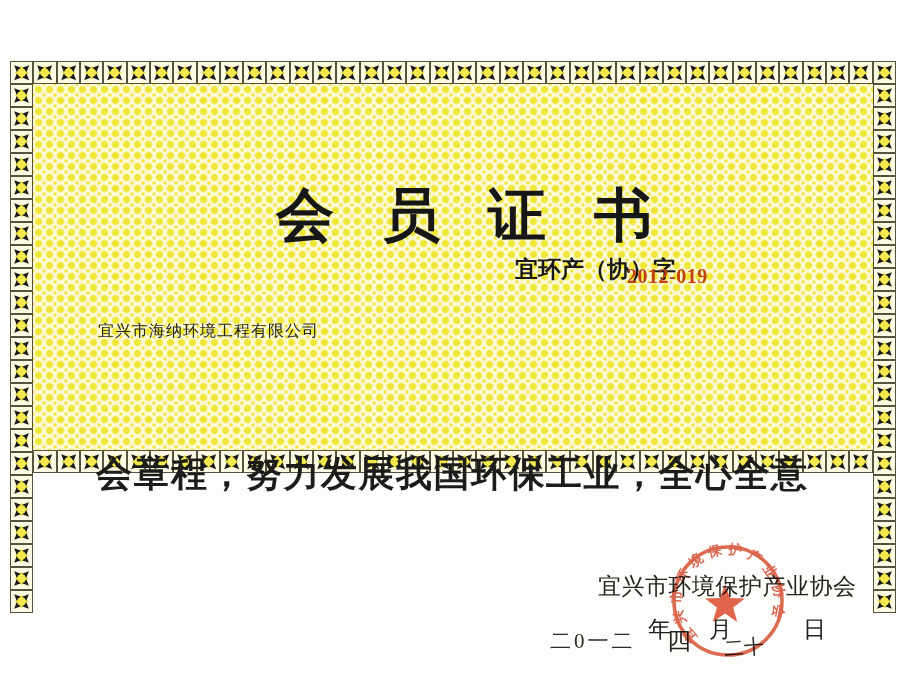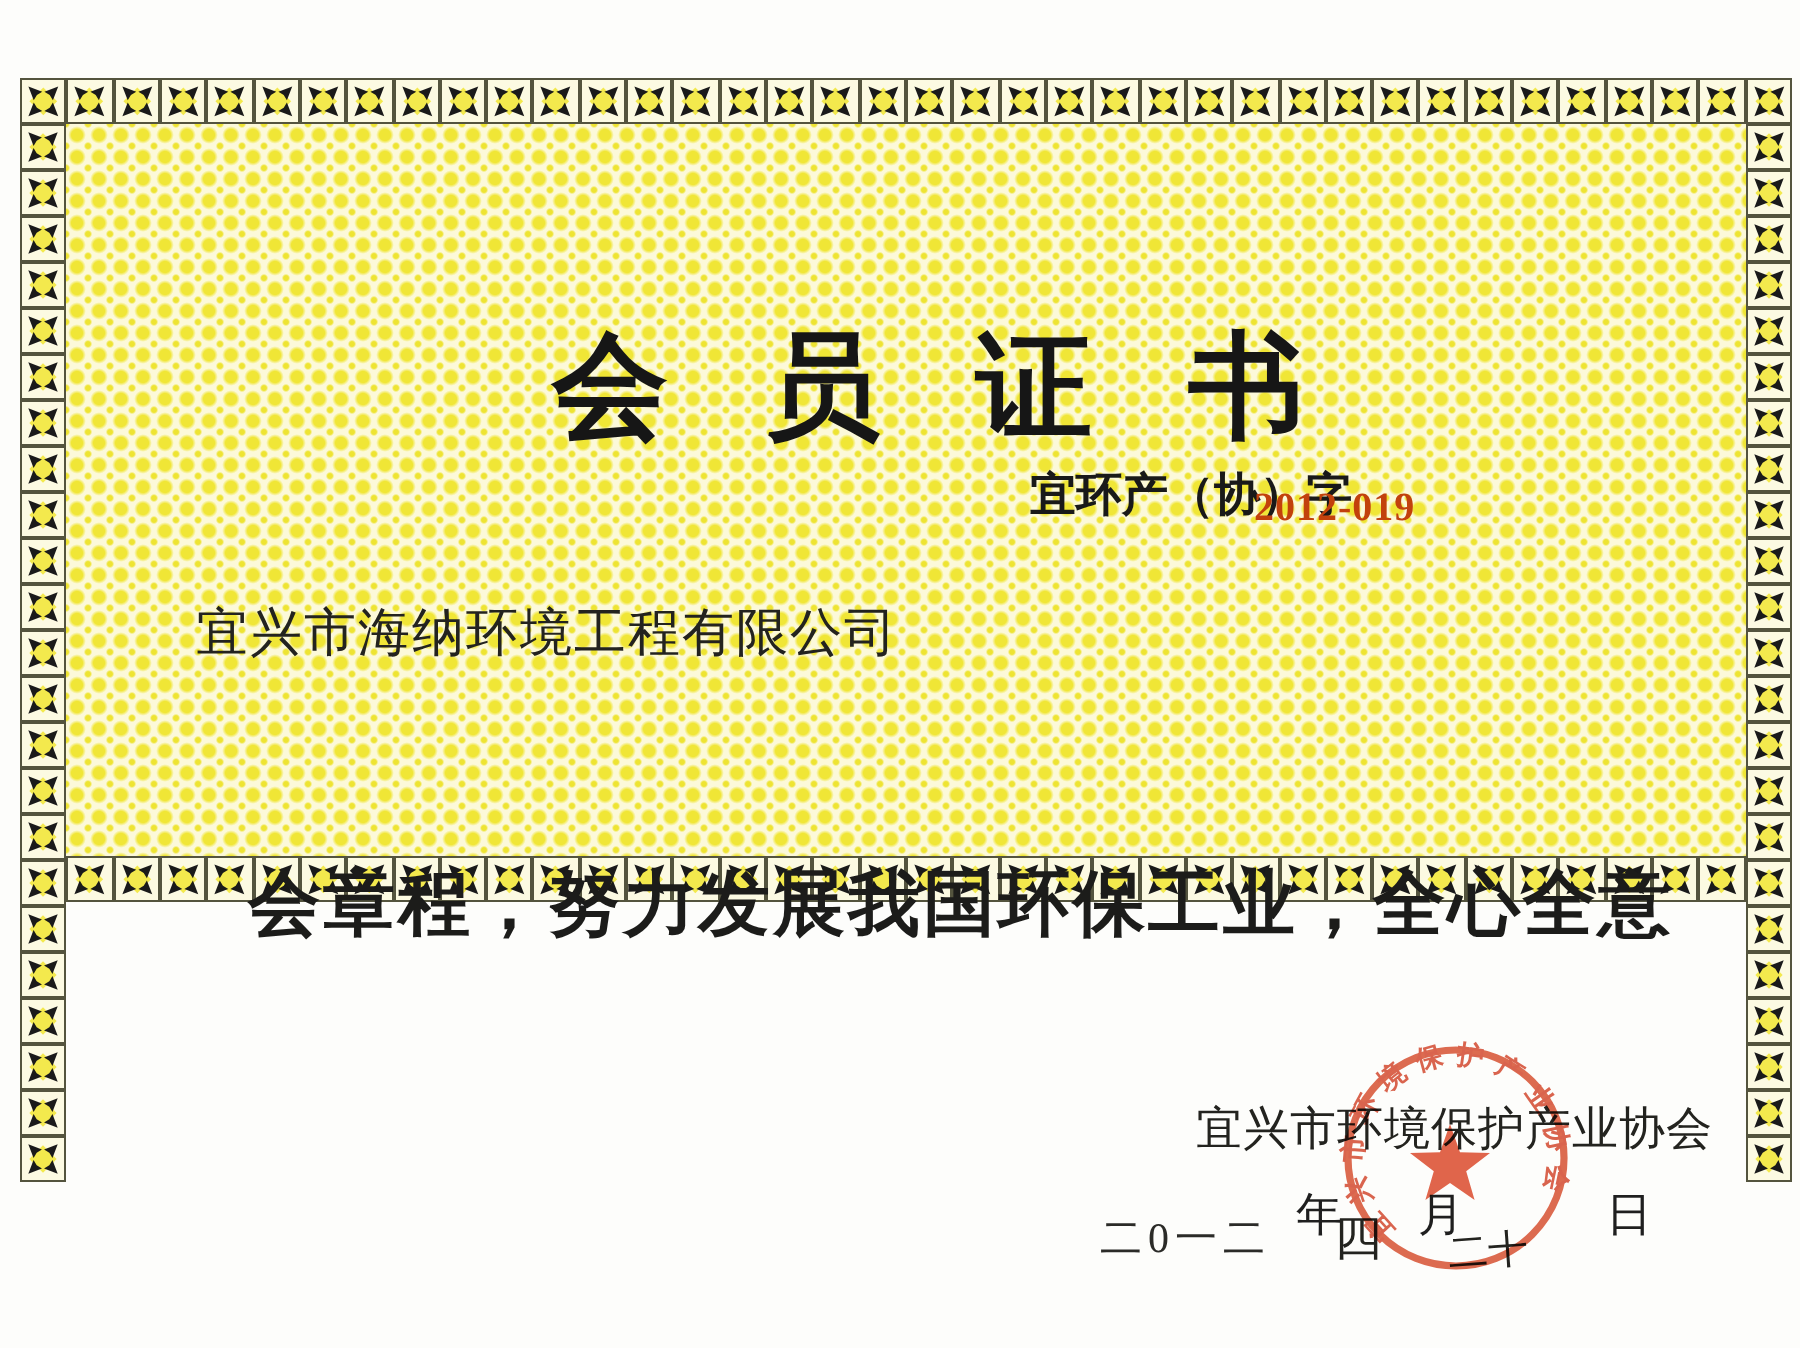--- a/index.html
+++ b/index.html
@@ -4,21 +4,21 @@
 <style>
   html,body{margin:0;padding:0;}
   body{
     width:900px;height:674px;position:relative;overflow:hidden;
     background:#fdfdfb;
     font-family:"Liberation Serif","DejaVu Serif",serif;
     color:#1f1f1f;
   }
   
   .cert{
-    position:absolute;left:10px;top:39px;width:886px;height:412px;
+    position:absolute;left:10px;top:61px;width:886px;height:412px;
   }
   
   .interior{
     position:absolute;left:23px;top:23px;right:23px;bottom:23px;
     background-color:#fcf9d9;
     background-image:
       radial-gradient(circle,#f0e636 2.8px, rgba(240,230,54,.5) 3.6px, rgba(240,230,54,0) 4.4px),
       radial-gradient(circle,#eee432 1.2px, rgba(238,228,50,0) 2.1px);
     background-size:11px 11px,11px 11px;
     background-position:0 0,5.5px 5.5px;
@@ -35,25 +35,25 @@
   }
   .cell svg{width:100%;height:100%;display:block;}
   
   .abs{position:absolute;white-space:nowrap;}
   .title{
     left:266px;top:116px;font-size:58px;font-weight:900;letter-spacing:48px;
     color:#161616;
   }
   .docnum{left:505px;top:193px;font-size:23px;font-weight:bold;color:#191919;}
   .docnum-val{left:617px;top:204px;font-size:20px;font-weight:bold;color:#c2410c;letter-spacing:.5px;}
-  .recipient{left:88px;top:260px;font-size:26px;color:#23231f;letter-spacing:1px;}
+  .recipient{left:88px;top:260px;font-size:16px;color:#23231f;letter-spacing:1px;}
   .bodyline{left:86px;font-size:36px;font-weight:bold;letter-spacing:1.5px;color:#1c1c1a;}
   .bl0{top:303px;padding-left:62px;}
   .bl1{top:346px;}
-  .bl2{top:389px;margin-left:28px;}
+  .bl2{top:389px;}
   .bl3{top:432px;}
   .issuer{left:588px;top:510px;font-size:23px;color:#23231f;letter-spacing:.5px;}
   .d-year {left:540px;top:566px;font-size:21px;letter-spacing:3px;color:#2b2b28;}
   .d-yunit{left:638px;top:553px;font-size:23px;}
   .d-month{left:657px;top:564px;font-size:24px;color:#23231f;}
   .d-munit{left:699px;top:553px;font-size:23px;}
   .d-day  {left:714px;top:573px;font-size:20px;color:#23231f;transform:rotate(-4deg);}
   .d-dunit{left:793px;top:553px;font-size:23px;}
   
   .seal{

